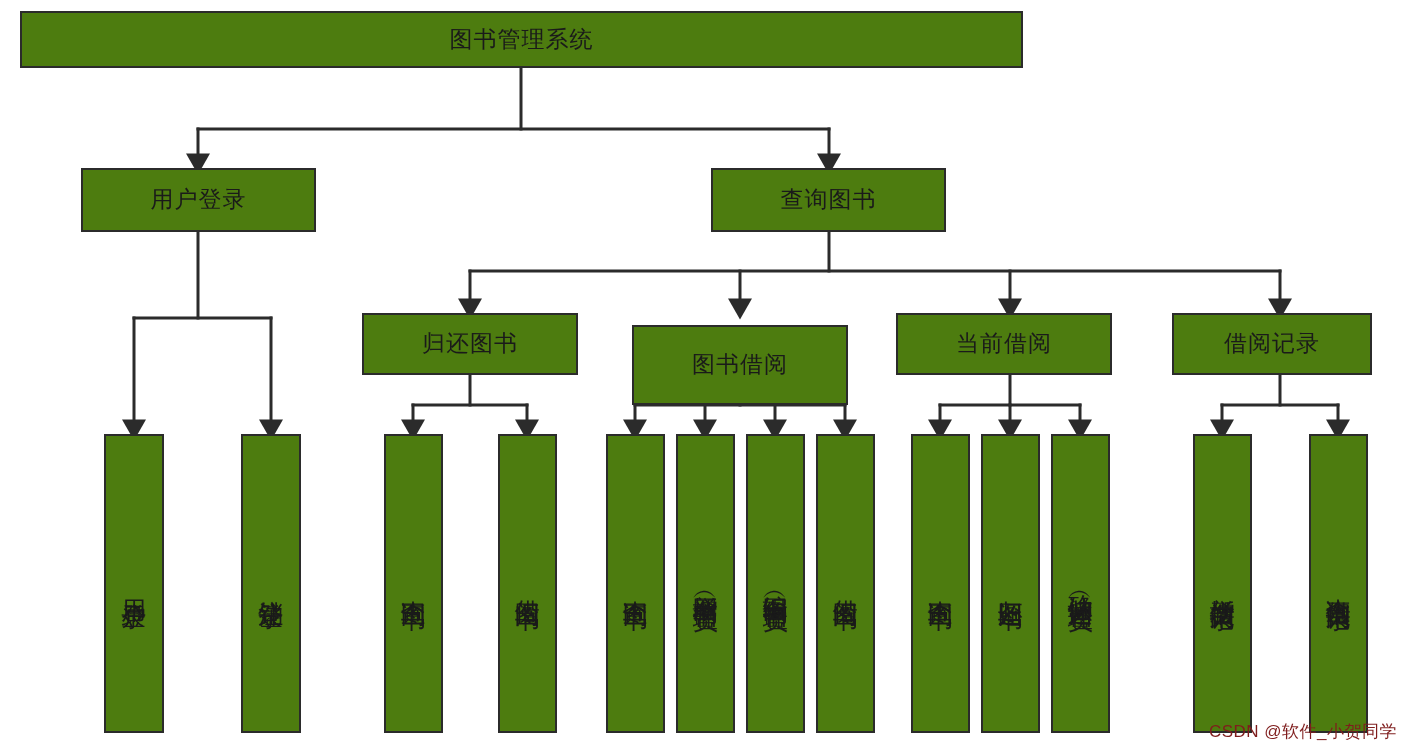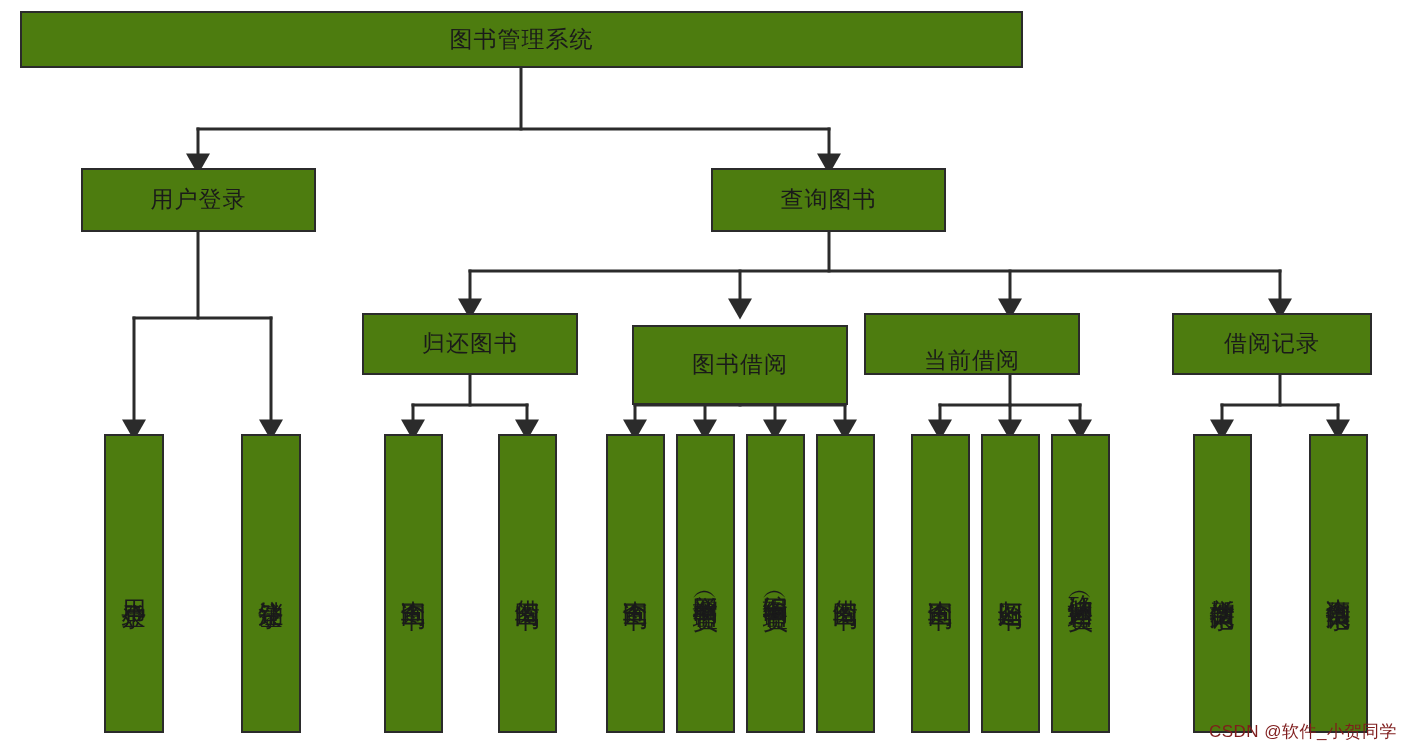--- a/index.html
+++ b/index.html
@@ -131,21 +131,21 @@
   <div class="node node-h" style="left:711px; top:168px; width:235px; height:64px;">
     <span class="node-label">查询图书</span>
   </div>
 
   <div class="node node-h" style="left:362px; top:313px; width:216px; height:62px;">
     <span class="node-label">归还图书</span>
   </div>
   <div class="node node-h" style="left:632px; top:313px; width:216px; height:80px;margin-top:12px;">
     <span class="node-label">图书借阅</span>
   </div>
-  <div class="node node-h" style="left:864px; top:313px; width:216px; height:62px;align-items:flex-end;">
+  <div class="node node-h" style="left:896px; top:313px; width:216px; height:62px;">
     <span class="node-label">当前借阅</span>
   </div>
   <div class="node node-h" style="left:1172px; top:313px; width:200px; height:62px;">
     <span class="node-label">借阅记录</span>
   </div>
 
   <div class="node node-v" style="left:104px; top:434px; width:60px; height:299px;">
     <span class="node-label">用户登录</span>
   </div>
   <div class="node node-v" style="left:241px; top:434px; width:60px; height:299px;">

